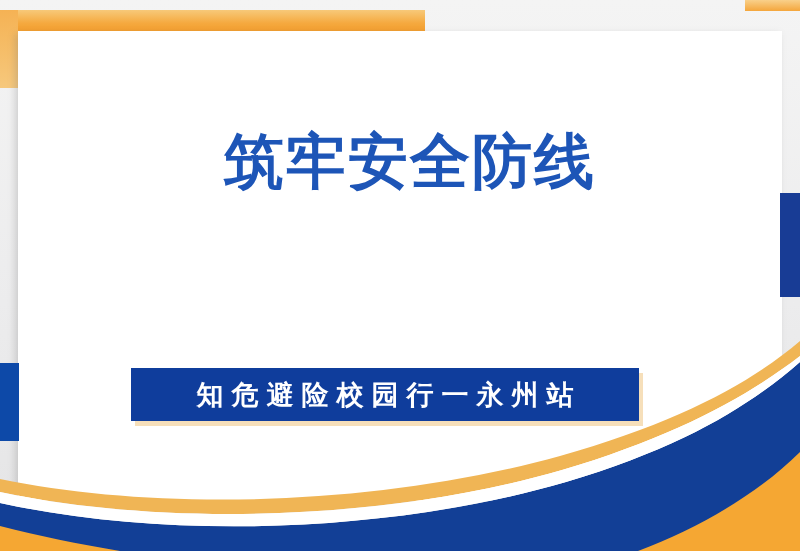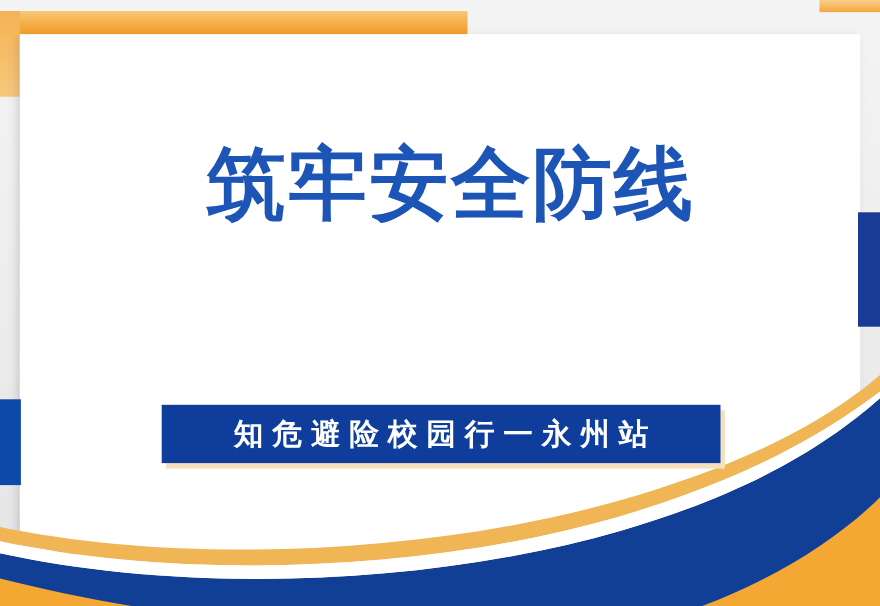--- a/index.html
+++ b/index.html
@@ -72,31 +72,31 @@
     position: absolute;
     left: 0; top: 132px;
     width: 800px;
     text-align: center;
     color: #1d55b7;
     font-weight: bold;
     line-height: 1.0;
     letter-spacing: 2px;
   }
   .headline .line {
-    font-size: 72px;
+    font-size: 60px;
     display: block;
     white-space: nowrap;
     padding-left: 20px;
   }
   .headline .line.l1 { margin-bottom: 17px; }
 
   
   .ribbon-wrap {
     position: absolute;
-    left: 147px; top: 368px;
+    left: 131px; top: 368px;
     width: 408px; height: 53px;
   }
   .ribbon-shadow {
     position: absolute;
     left: 4px; top: 5px;
     width: 508px; height: 53px;
     background: #f6dfba;
   }
   .ribbon {
     position: absolute;

